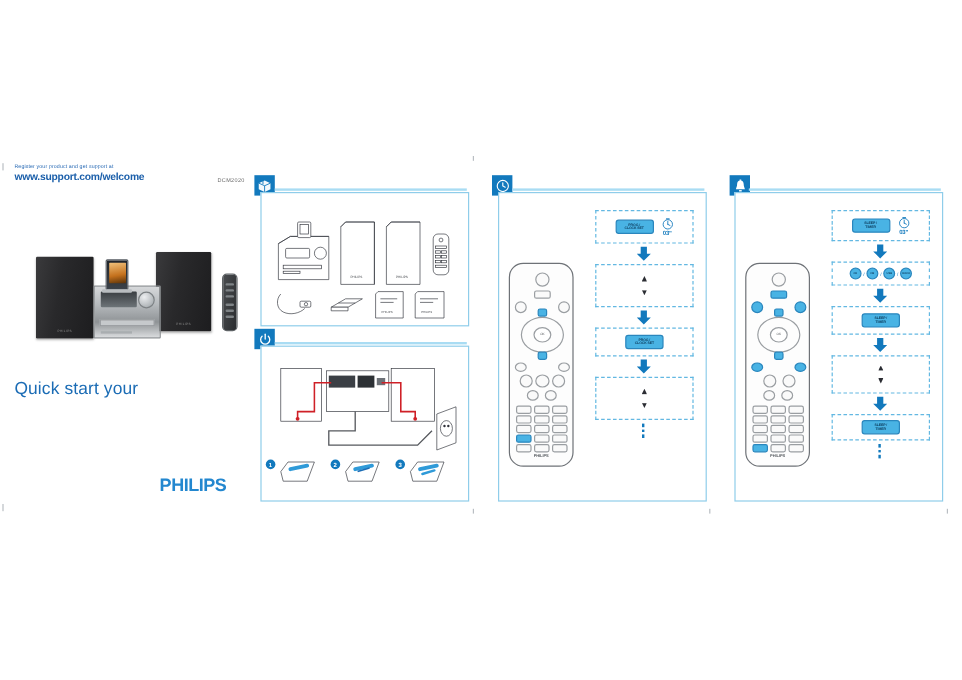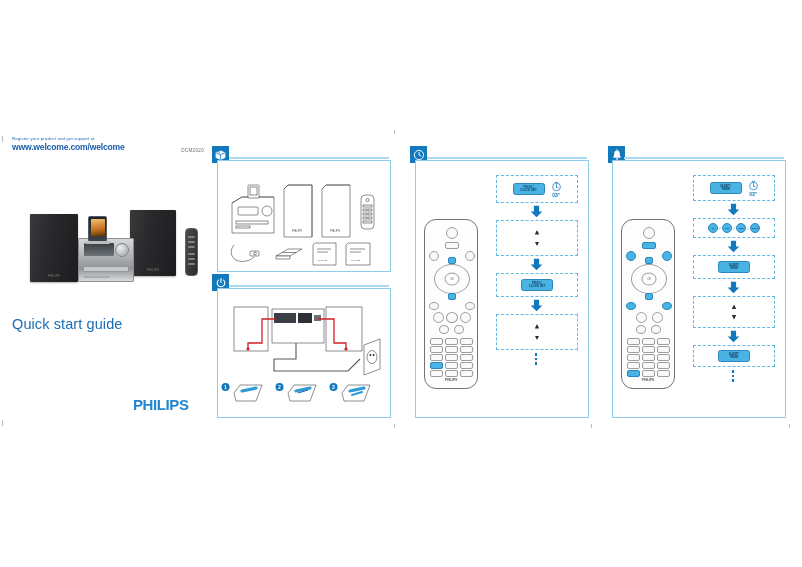--- a/index.html
+++ b/index.html
@@ -110,21 +110,21 @@
             font-size:2.6px;display:flex;align-items:center;justify-content:center;color:#55595d;}
   .crop{position:absolute;background:#b9bec3;}
 </style>
 </head>
 <body>
 
 <div class="page">
 
   <div class="cover">
     <div class="reg-line">Register your product and get support at</div>
-    <div class="reg-url">www.welcome.com/welcome</div>
+    <div class="reg-url">www.support.com/welcome</div>
     <div class="model">DCM2020</div>
 
     <div class="photo">
       <div class="spk spkL">
           <div class="brand">PHILIPS</div>
         </div>
       <div class="spk spkR">
           <div class="brand">PHILIPS</div>
         </div>
       <div class="unit">
@@ -140,21 +140,21 @@
       <div class="remote-sm">
         <i style="top:7px"></i>
           <i style="top:12px"></i>
           <i style="top:17px"></i>
         <i style="top:24px"></i>
           <i style="top:29px"></i>
           <i style="top:34px"></i>
       </div>
     </div>
 
-    <div class="qsg">Quick start guide</div>
+    <div class="qsg">Quick start your</div>
     <div class="philips-logo">PHILIPS</div>
   </div>
 
   <div class="badge badge1">
     <svg width="13" height="13" viewBox="0 0 24 24">
       <path d="M3 8.5 L12 4.5 L21 8.5 L21 18 L12 22 L3 18 Z" fill="#ffffff" opacity=".95"></path>
       <path d="M3 8.5 L12 12.5 L21 8.5" fill="none" stroke="#1279bd" stroke-width="1.4"></path>
       <path d="M12 12.5 L12 22" fill="none" stroke="#1279bd" stroke-width="1.4"></path>
       <path d="M9.5 3.2 L9.5 10" stroke="#1279bd" stroke-width="1.4" fill="none"></path>
     </svg>

